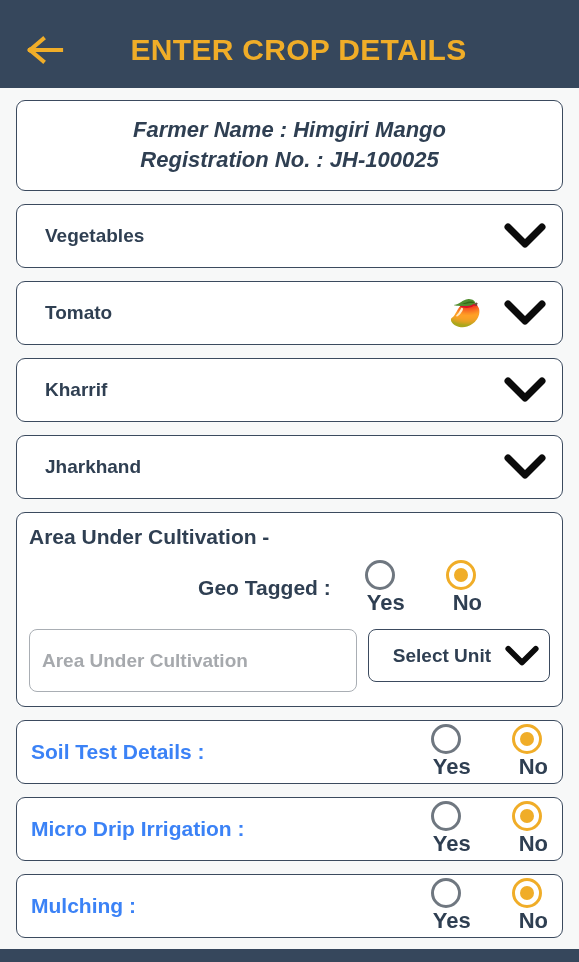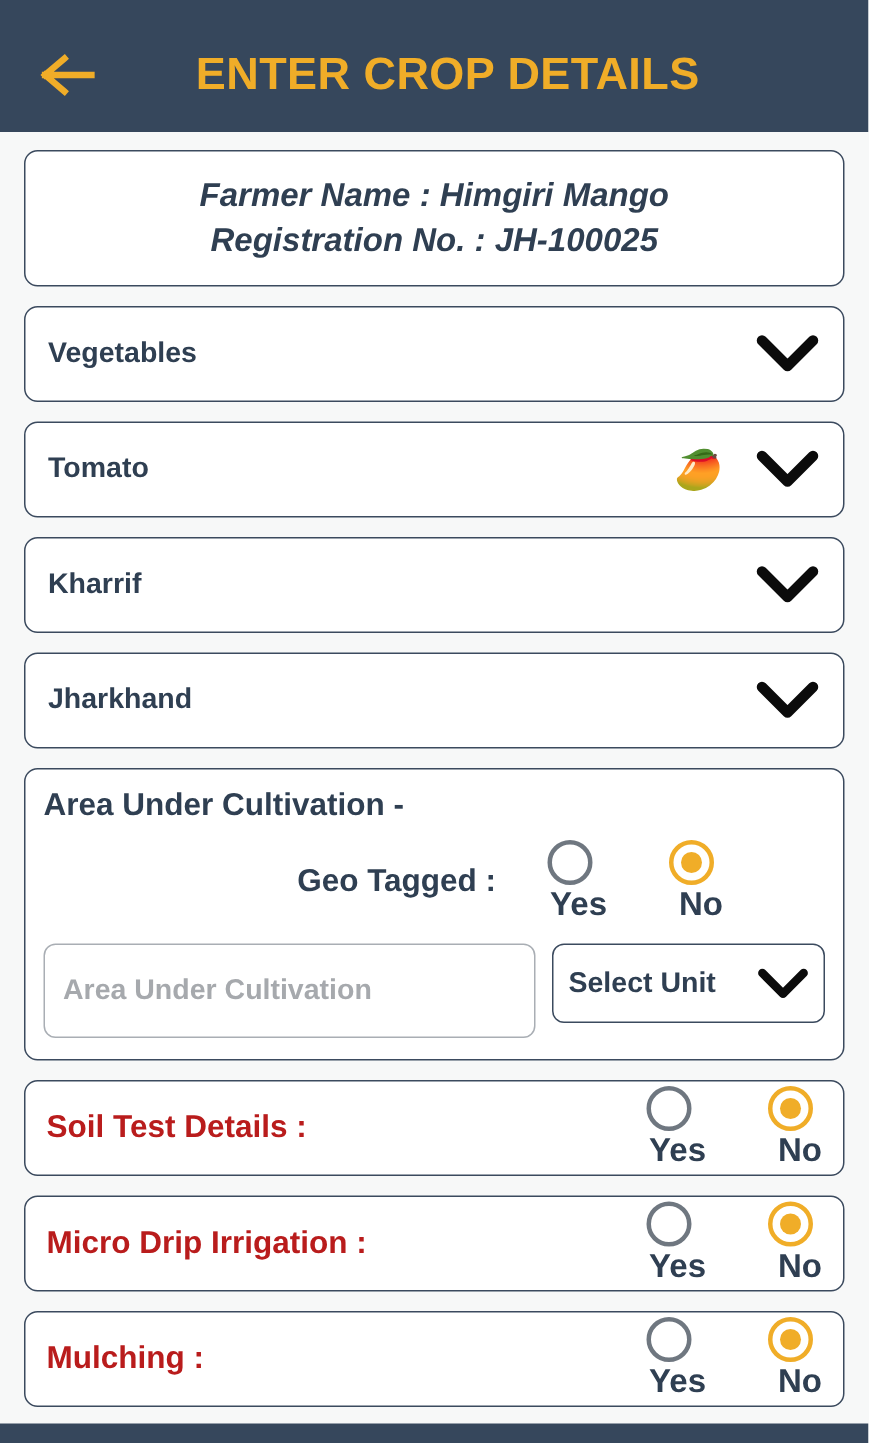--- a/index.html
+++ b/index.html
@@ -69,21 +69,21 @@
     line-height: 1.37;
     color: #2f3f52;
     white-space: nowrap;
   }
 
   
   .select-row {
     height: 64px;
     display: flex;
     align-items: center;
-    padding: 0 16px 0 15px;
+    padding: 0 16px 0 28px;
   }
   .select-value {
     font-size: 19px;
     font-weight: bold;
     color: #2f3f52;
     flex: 1 1 auto;
   }
   .crop-emoji {
     font-size: 26px;
     line-height: 1;
@@ -178,41 +178,41 @@
   }
   .area-input::placeholder { color: #a6a9ad; font-weight: bold; }
   .unit-select {
     flex: 0 0 182px;
     height: 53px;
     border: 1.5px solid #3b4a5e;
     border-radius: 8px;
     background: #fff;
     display: flex;
     align-items: center;
-    justify-content: space-between;
+    justify-content: flex-end;
     gap: 14px;
     padding: 0 10px;
   }
   .unit-label {
     font-size: 19px;
     font-weight: bold;
     color: #2f3f52;
   }
 
   
   .q-row {
     height: 64px;
     display: flex;
     align-items: center;
     padding: 0 14px;
   }
   .q-label {
     font-size: 21px;
     font-weight: bold;
-    color: #b91c1c;
+    color: #3b82f6;
     flex: 1 1 auto;
   }
 
   
   .bottom-strip {
     position: absolute;
     left: 0;
     bottom: 0;
     width: 579px;
     height: 13px;

